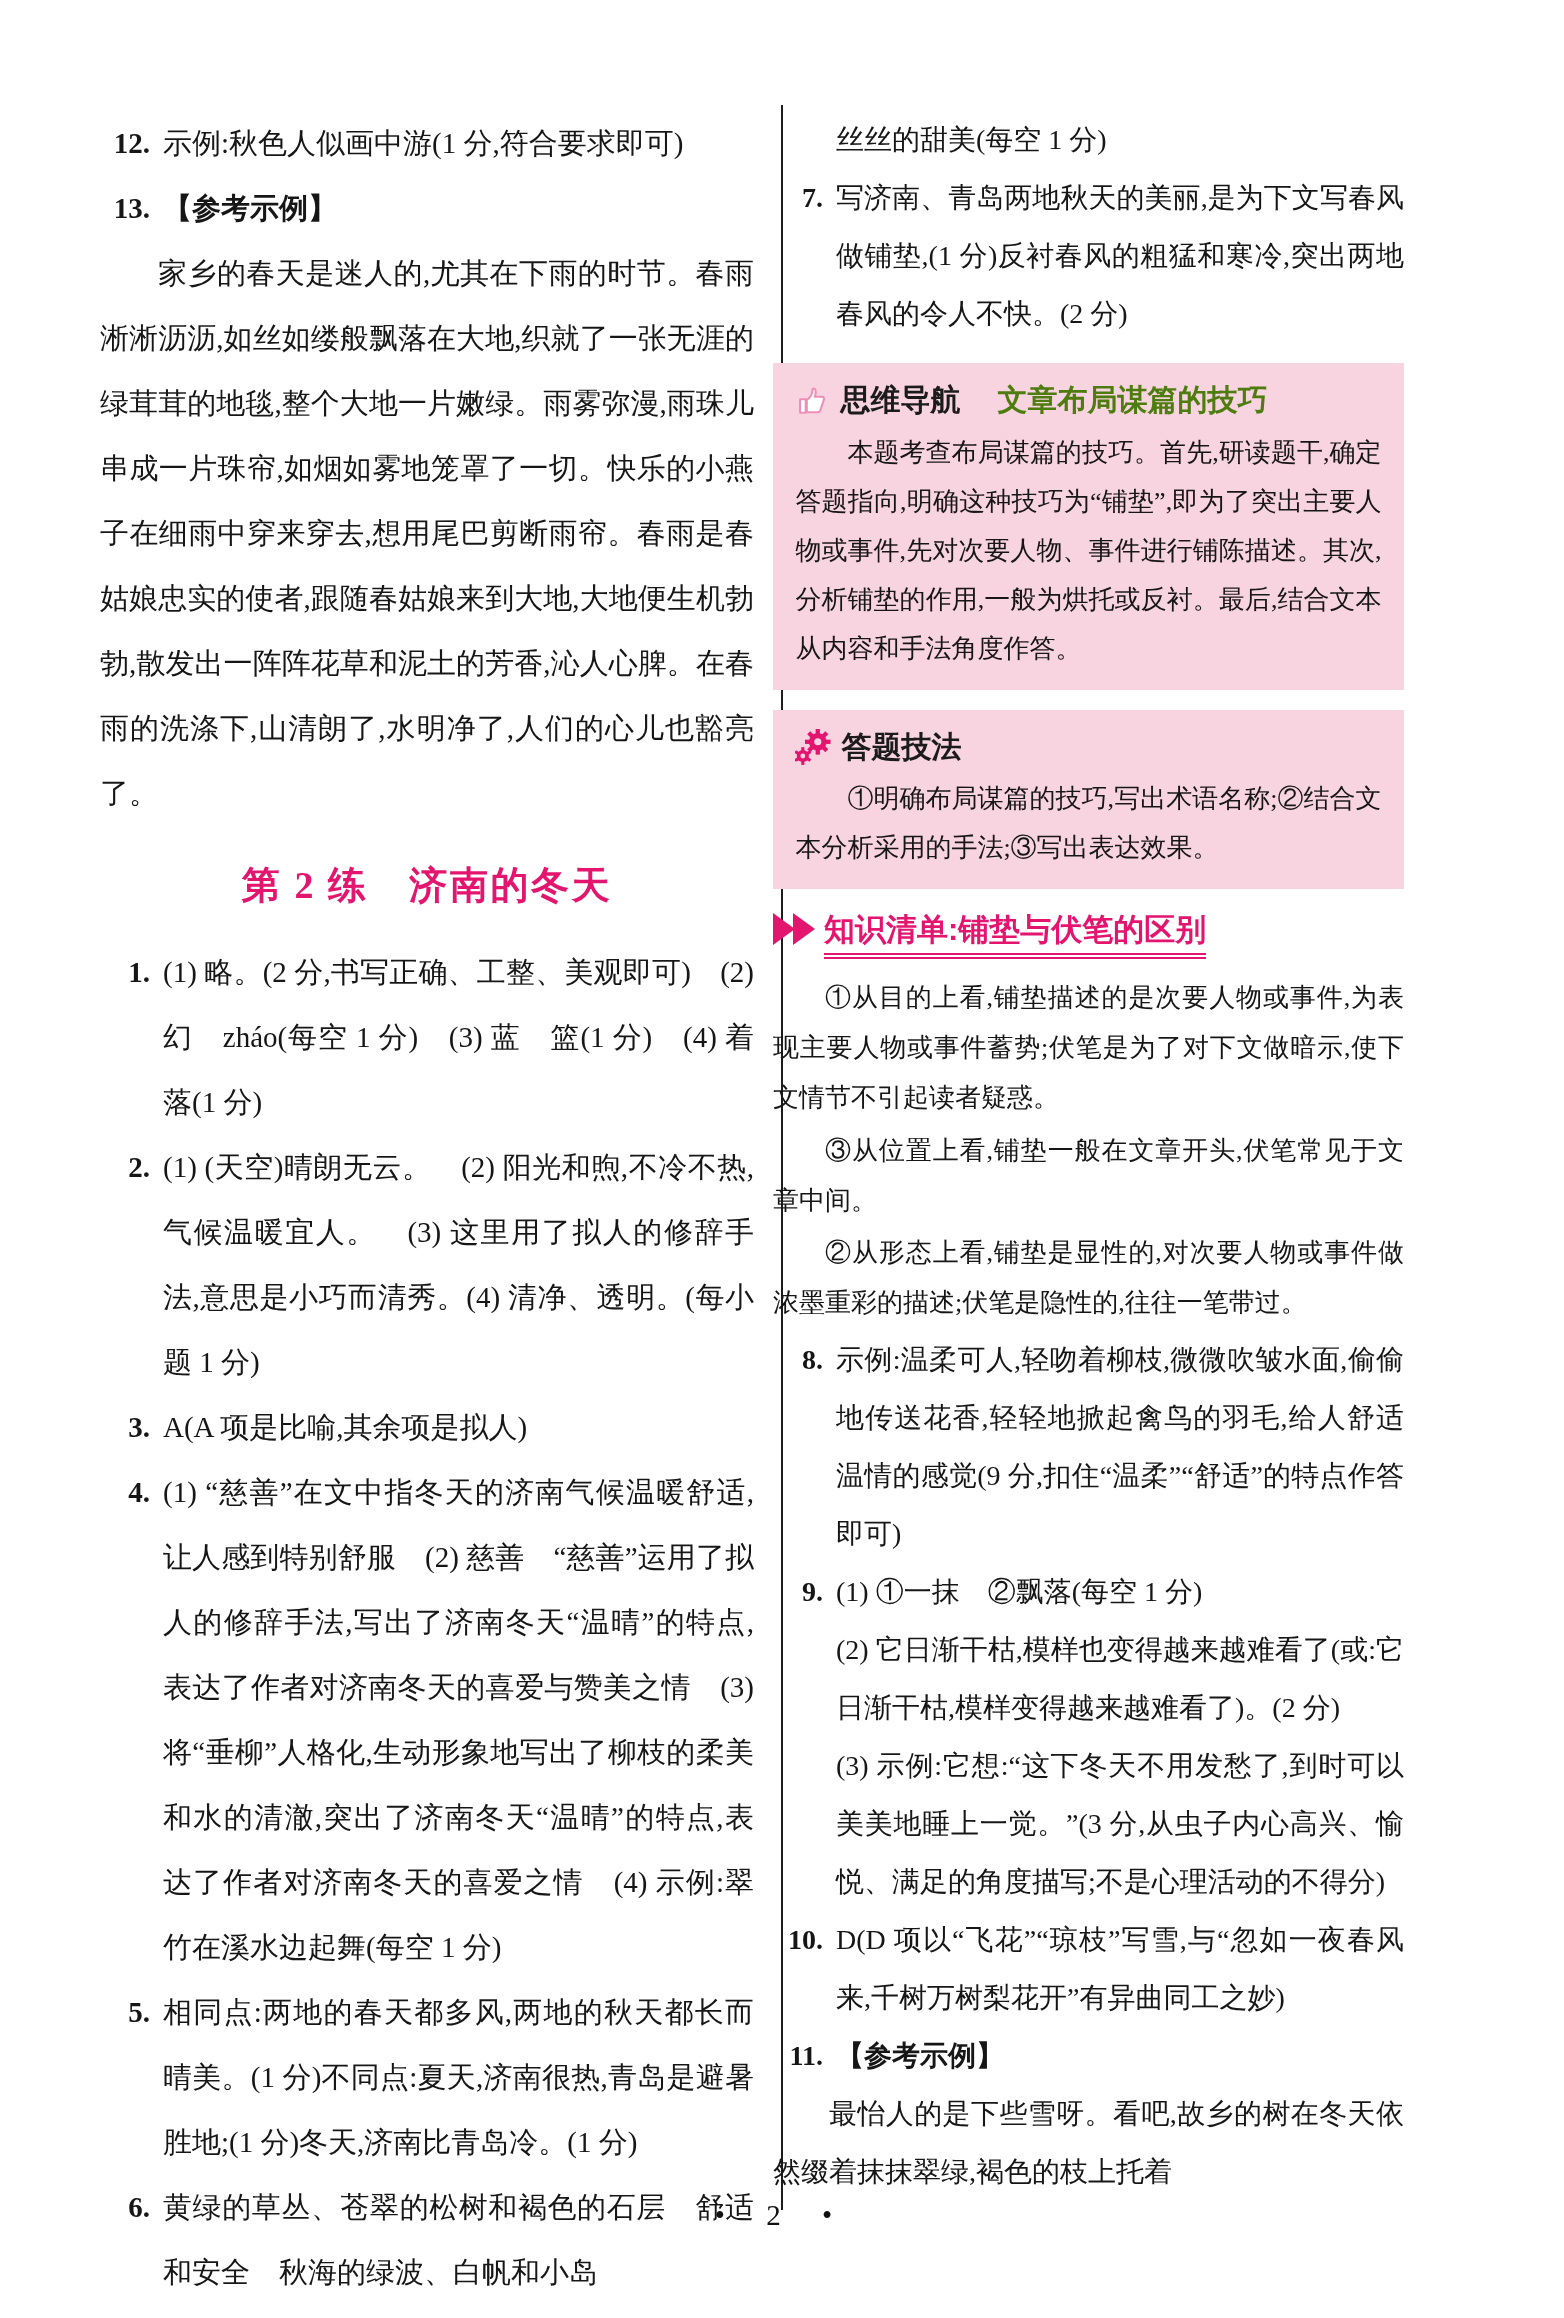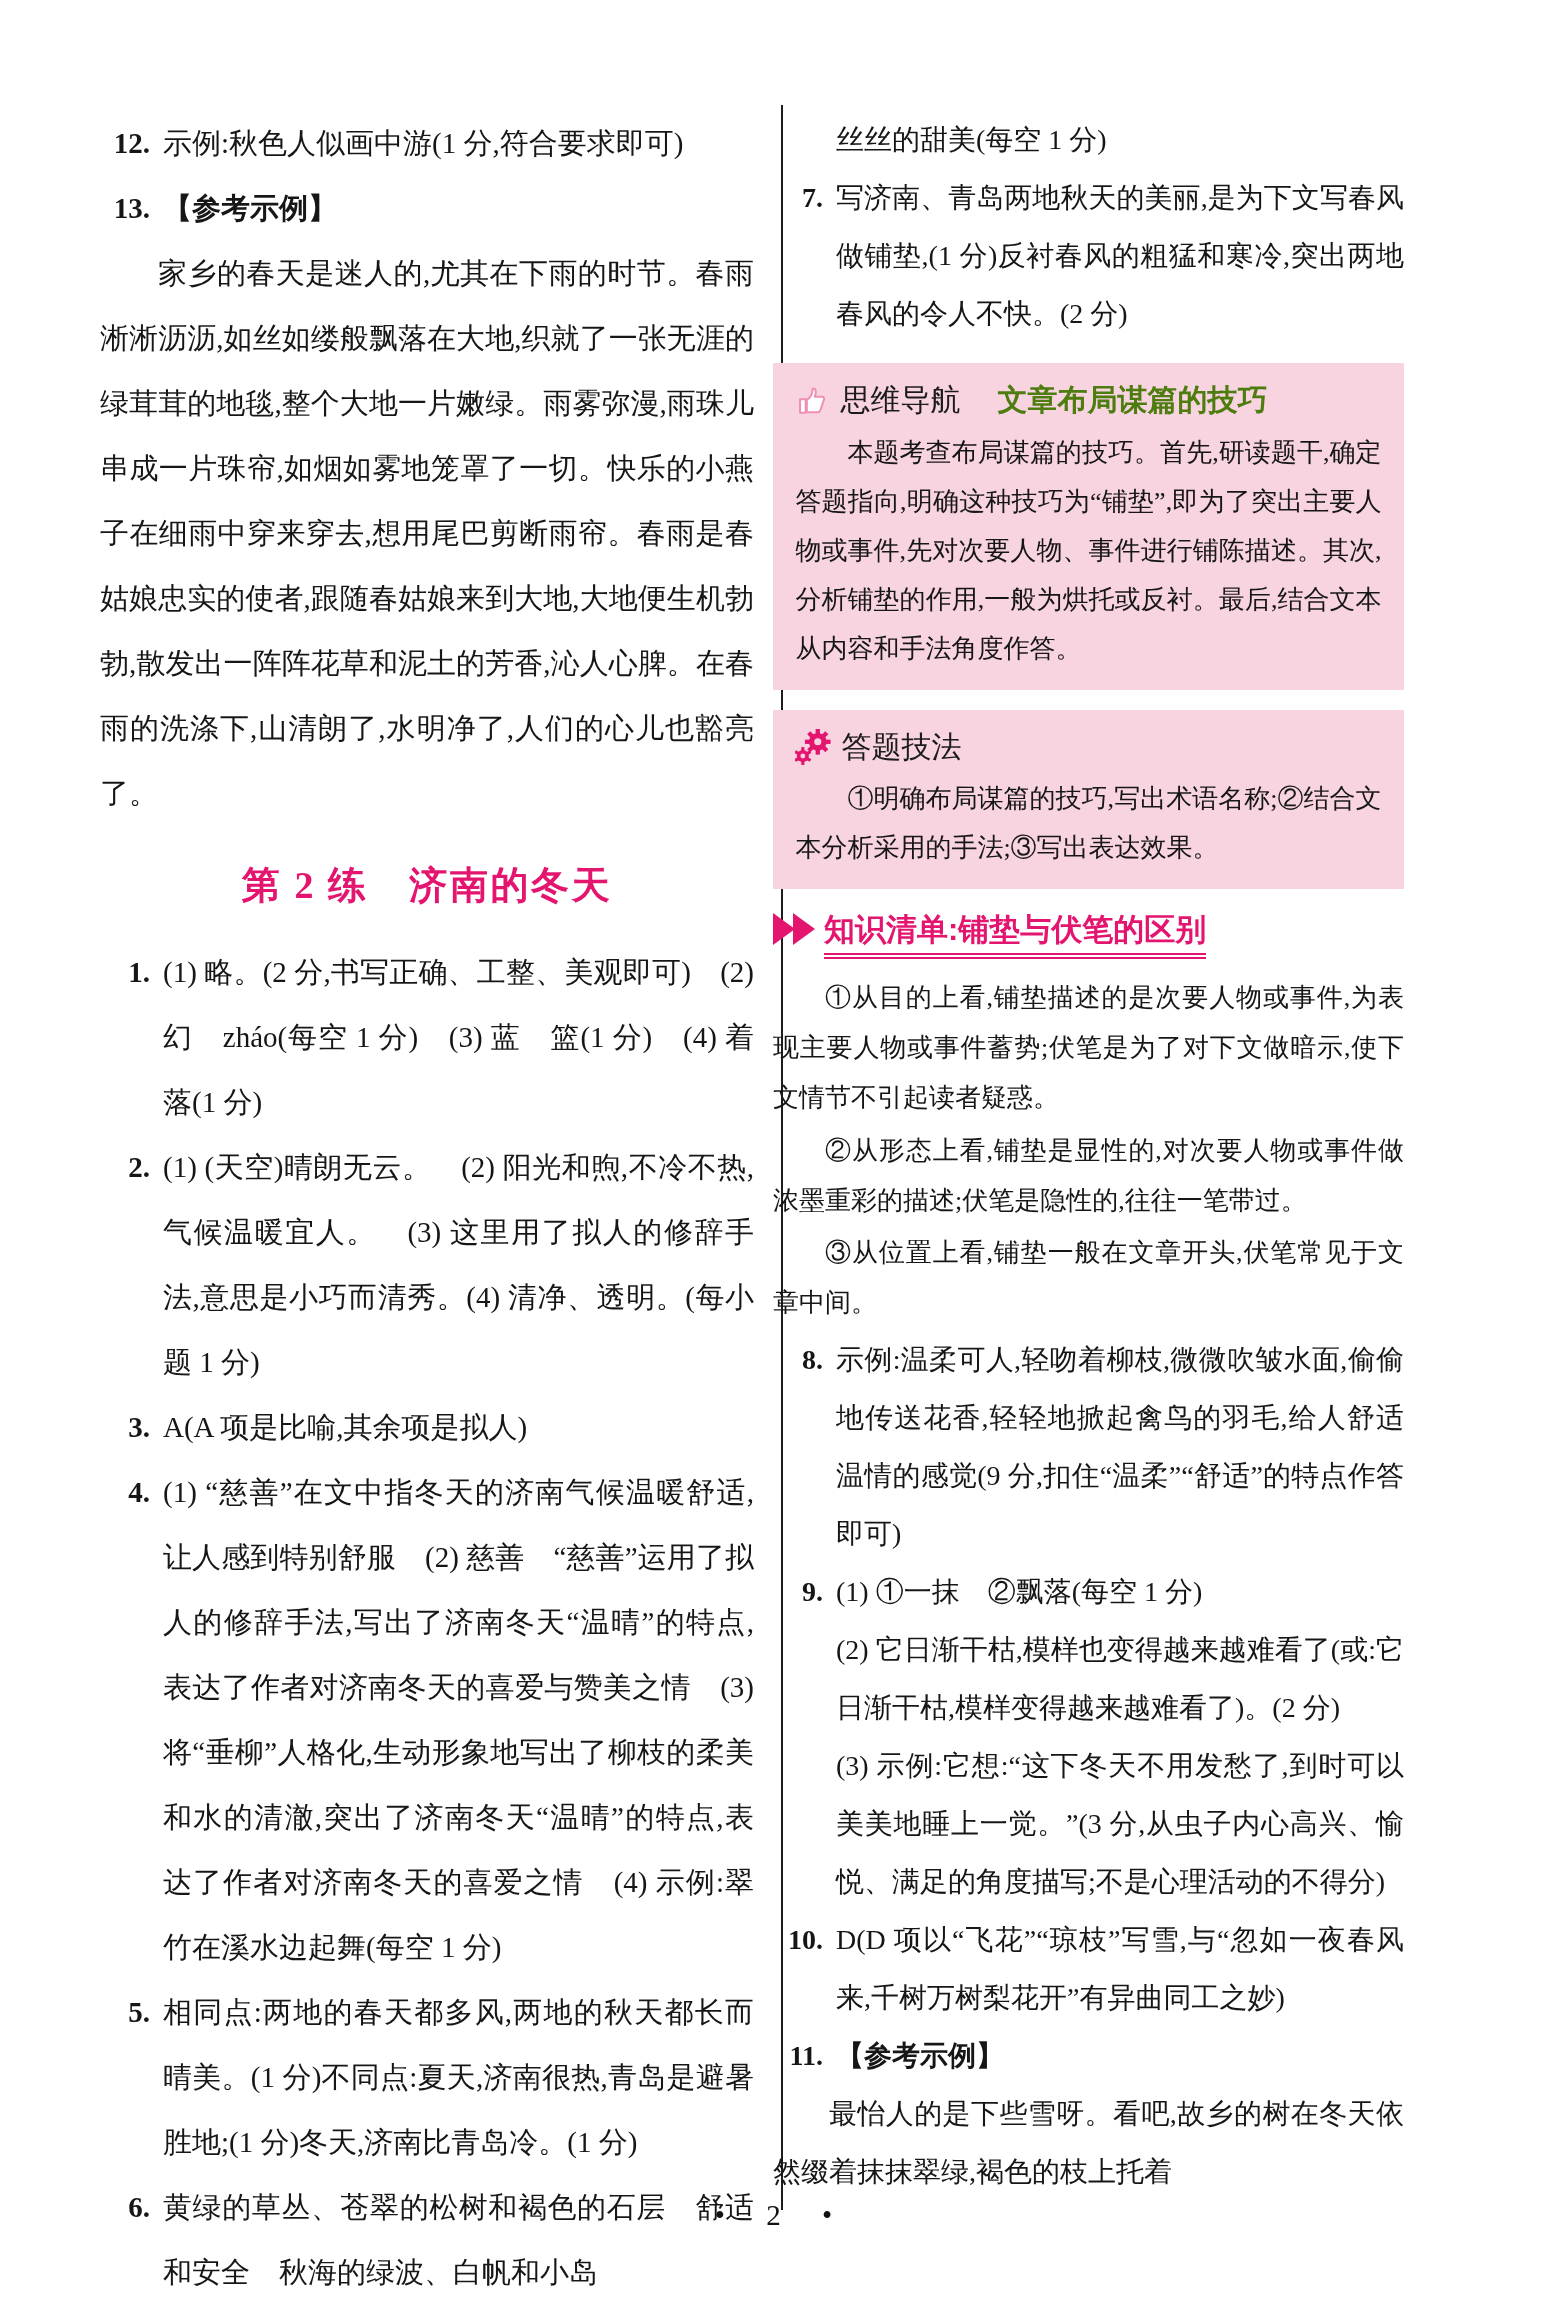--- a/index.html
+++ b/index.html
@@ -25,21 +25,21 @@
   .col-left .para{font-size:29px; line-height:65px;}
   .col-right .para{font-size:28px; line-height:58px;}
 
   .section-title{
     color:#e3156f; font-weight:bold; font-size:38px; text-align:center;
     margin:34px 0 29px; letter-spacing:2.6px;
   }
 
   .pinkbox{background:#f8d3e0; margin:20px 0; padding:17px 22.4px;}
   .box-head{display:flex; align-items:center; margin-bottom:6.6px;}
-  .box-title{font-family:"Liberation Sans","DejaVu Sans",sans-serif; font-weight:normal; font-size:30px; color:#1b1b1b; margin-left:9.2px;}
+  .box-title{font-family:"Liberation Sans","DejaVu Sans",sans-serif; font-weight:bold; font-size:30px; color:#1b1b1b; margin-left:9.2px;}
   .box-sub{font-family:"Liberation Sans","DejaVu Sans",sans-serif; font-weight:bold; font-size:30px; color:#4d7c0f; margin-left:37px;}
   .box-para{font-size:26px; line-height:49px; text-align:justify; text-indent:2em; margin:0;}
 
   .kn-header{display:flex; align-items:flex-start; margin:22.4px 0 14.5px;}
   .kn-title{
     font-family:"Liberation Sans","DejaVu Sans",sans-serif;
     color:#e3156f; font-weight:bold; font-size:31px; line-height:1.15;
     border-bottom:6px double #e3156f; padding-bottom:5.3px; margin-left:8px;
   }
   .double-arrow{position:relative; display:inline-block; width:43px; height:32px; flex:0 0 43px; margin-top:1.3px;}
@@ -173,22 +173,22 @@
       </div>
       <p class="box-para">①明确布局谋篇的技巧,写出术语名称;②结合文本分析采用的手法;③写出表达效果。</p>
     </div>
 
     <div class="kn-header">
       <span class="double-arrow"></span>
       <span class="kn-title">知识清单:铺垫与伏笔的区别</span>
     </div>
 
     <p class="kn-para">①从目的上看,铺垫描述的是次要人物或事件,为表现主要人物或事件蓄势;伏笔是为了对下文做暗示,使下文情节不引起读者疑惑。</p>
+    <p class="kn-para">③从位置上看,铺垫一般在文章开头,伏笔常见于文章中间。</p>
     <p class="kn-para">②从形态上看,铺垫是显性的,对次要人物或事件做浓墨重彩的描述;伏笔是隐性的,往往一笔带过。</p>
-    <p class="kn-para">③从位置上看,铺垫一般在文章开头,伏笔常见于文章中间。</p>
 
     <div class="item">
       <span class="num">8.</span>
       <div class="body">示例:温柔可人,轻吻着柳枝,微微吹皱水面,偷偷地传送花香,轻轻地掀起禽鸟的羽毛,给人舒适温情的感觉(9 分,扣住“温柔”“舒适”的特点作答即可)</div>
     </div>
 
     <div class="item">
       <span class="num">9.</span>
       <div class="body">
         <p>(1) ①一抹　②飘落(每空 1 分)</p>

